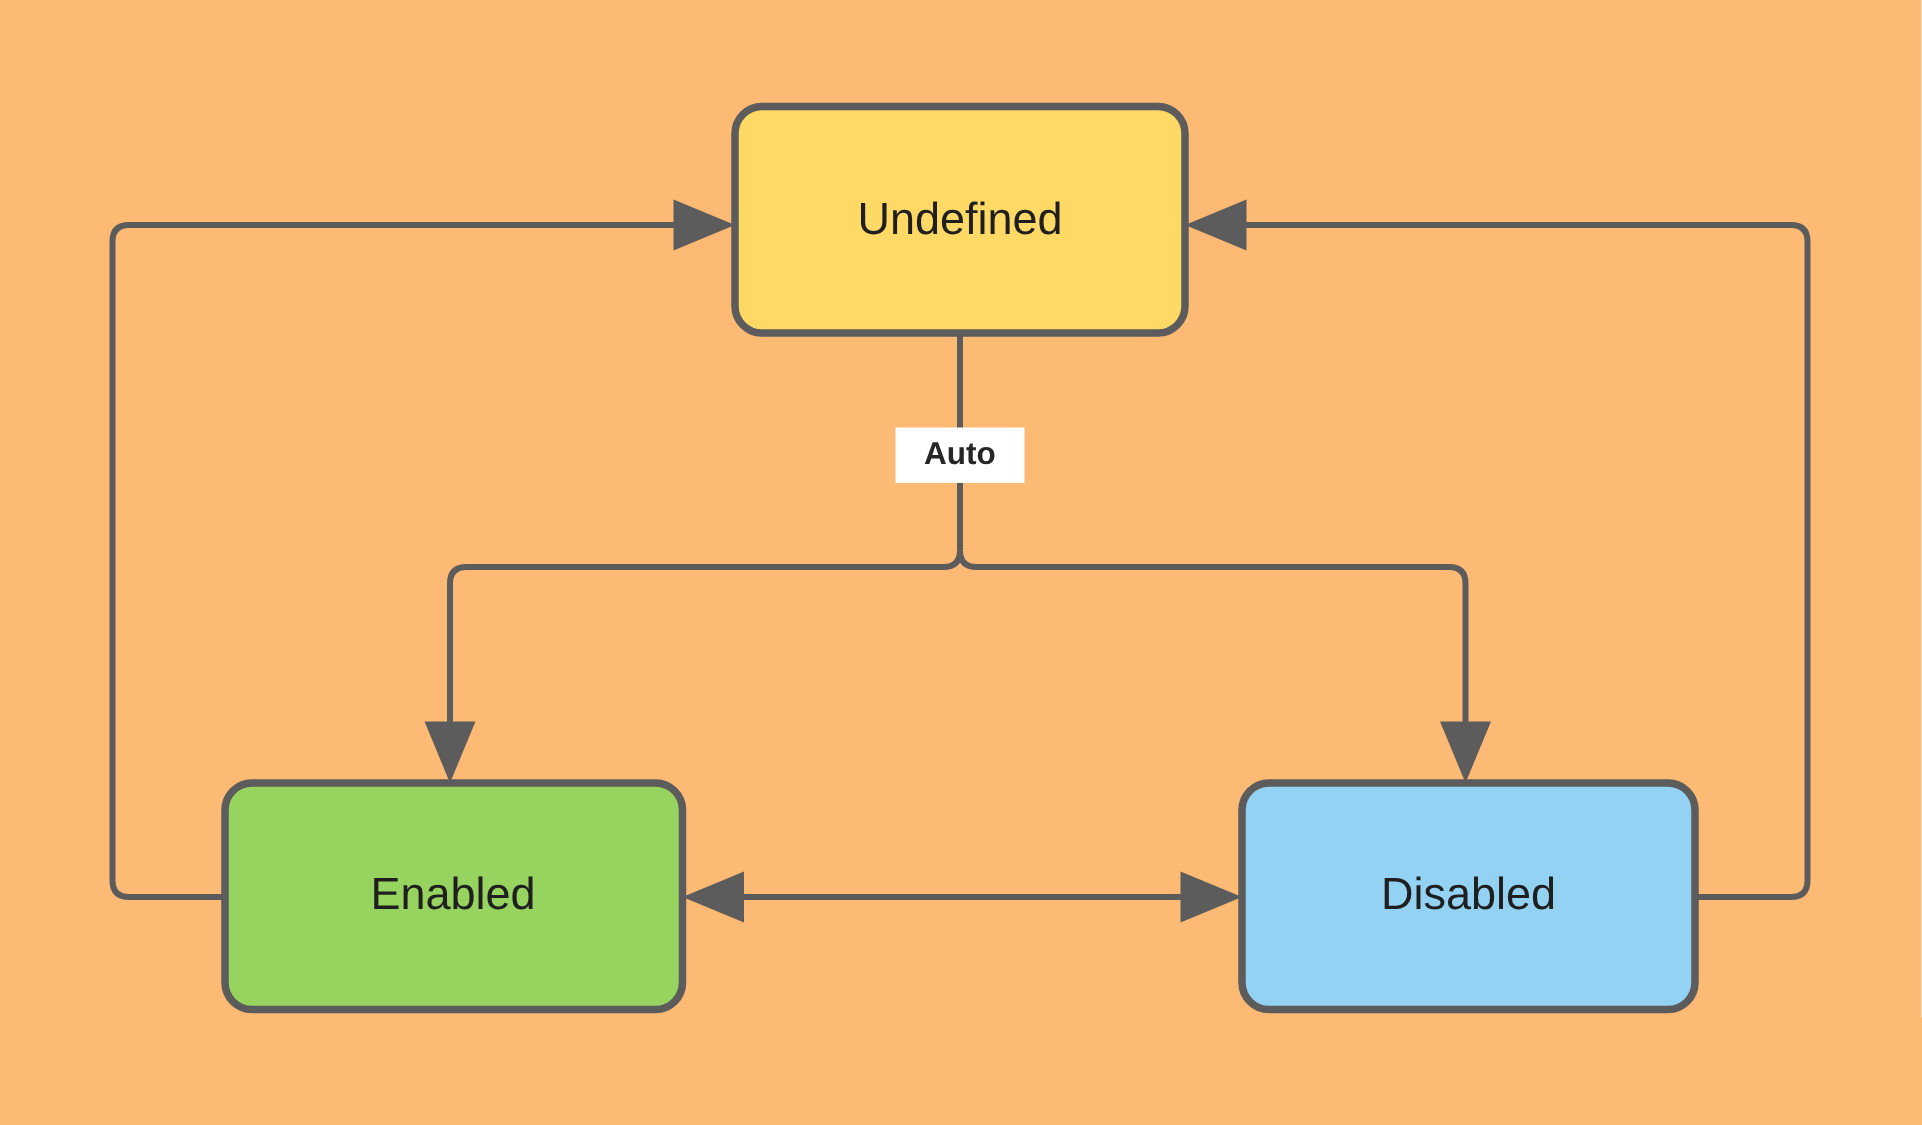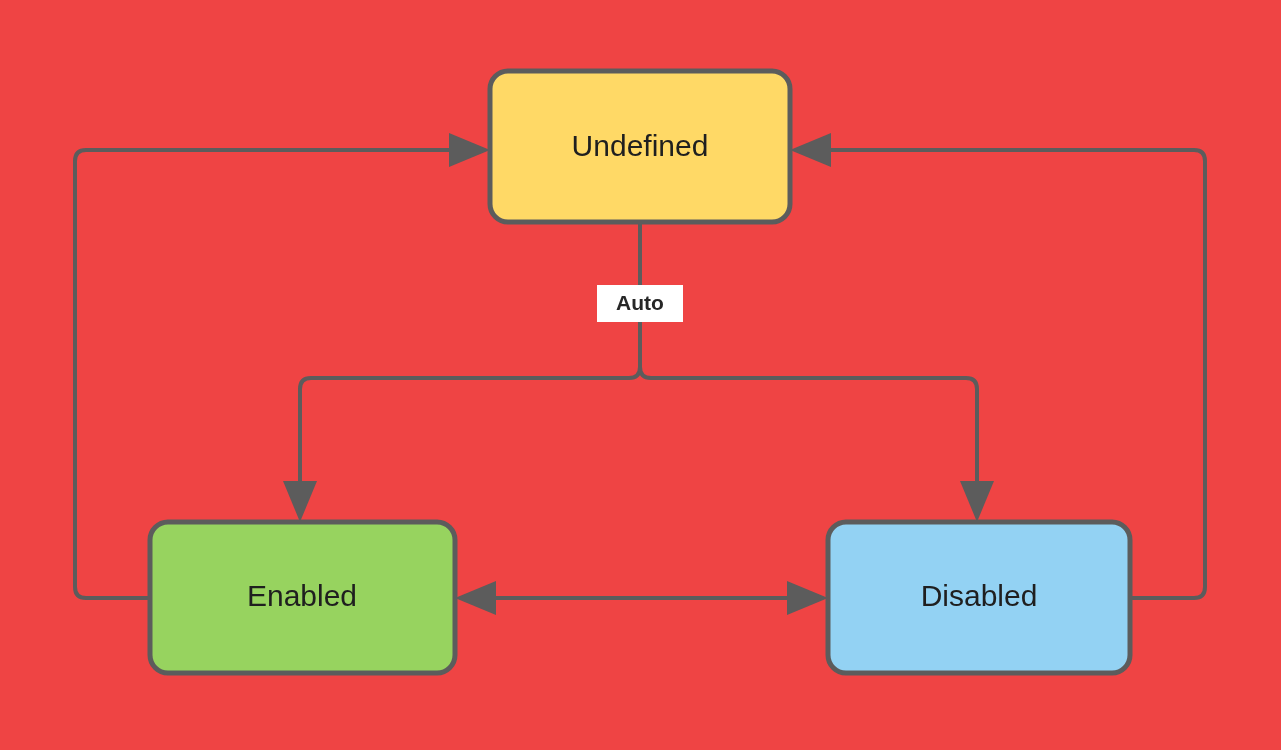--- a/index.html
+++ b/index.html
@@ -10,21 +10,21 @@
   body {
     width: 1281px;
     height: 750px;
     font-family: "Liberation Sans", sans-serif;
     overflow: hidden;
   }
   #diagram-root {
     position: relative;
     width: 1281px;
     height: 750px;
-    background: #ef4444;
+    background: #fdba74;
   }
   #diagram-svg {
     position: absolute;
     left: 0;
     top: 0;
     width: 1281px;
     height: 750px;
     display: block;
   }
   .state-label {

